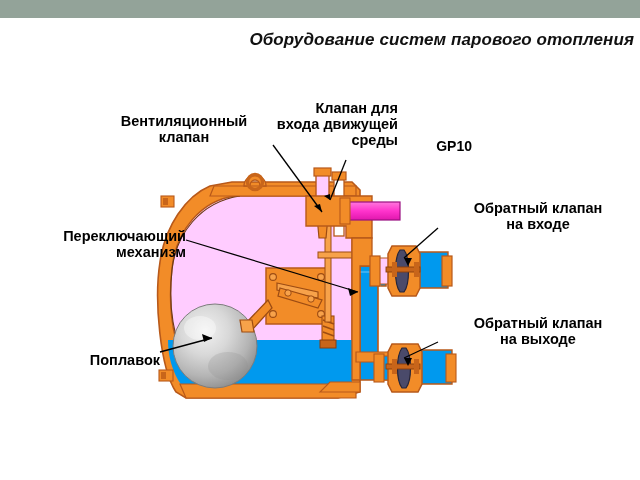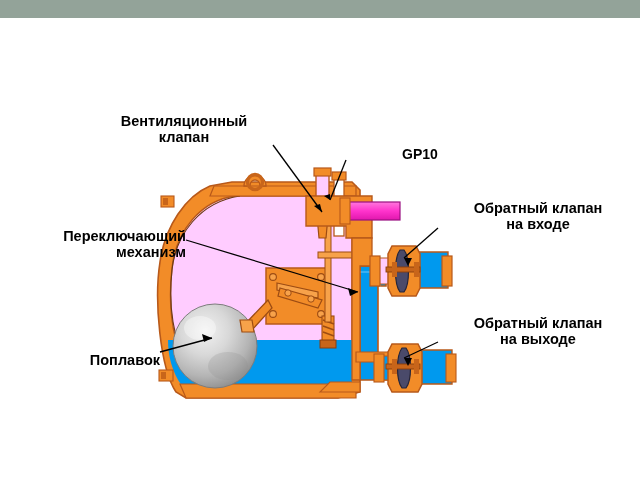--- a/index.html
+++ b/index.html
@@ -46,40 +46,41 @@
     position: absolute;
     font-family: "Liberation Sans", sans-serif;
     font-size: 14.5px;
     font-weight: bold;
     color: #000000;
     line-height: 1.12;
     white-space: pre-line;
   }
   #lbl-vent { left: 94px;  top: 113px; width: 180px; text-align: center; }
   #lbl-inlet-valve { left: 268px; top: 100px; width: 130px; text-align: right; }
-  #lbl-gp10 { left: 402px; top: 147px; width: 70px; text-align: left; font-size: 14px; }
+  #lbl-gp10 { left: 402px; top: 139px; width: 70px; text-align: right; font-size: 14px; }
   #lbl-switch { left: 8px;  top: 228px; width: 178px; text-align: right; }
   #lbl-float { left: 40px;  top: 352px; width: 120px; text-align: right; }
   #lbl-check-in  { left: 440px; top: 200px; width: 196px; text-align: center; }
   #lbl-check-out { left: 440px; top: 315px; width: 196px; text-align: center; }
 
   #art {
     position: absolute;
     left: 0; top: 0;
     width: 640px; height: 480px;
     pointer-events: none;
   }
 </style>
 </head>
 <body>
 
 <div id="slide">
 
   <div class="header-band"></div>
 
+  <div class="slide-title">Оборудование систем парового отопления</div>
 
   <svg id="art" viewBox="0 0 640 480">
     <defs>
       <radialGradient id="ballGrad" cx="38%" cy="32%" r="72%">
         <stop offset="0%" stop-color="#f2f2f2"></stop>
         <stop offset="40%" stop-color="#d8d8d8"></stop>
         <stop offset="75%" stop-color="#b4b4b4"></stop>
         <stop offset="100%" stop-color="#8e8e8e"></stop>
       </radialGradient>
       <linearGradient id="pinkPipe" x1="0" y1="0" x2="0" y2="1">
@@ -230,20 +231,23 @@
       <path d="M330,200 L324,196 L330,194 Z"></path>
       <path d="M358,292 L348,288 L350,296 Z"></path>
       <path d="M212,338 L202,334 L204,342 Z"></path>
       <path d="M404,258 L412,258 L408,266 Z"></path>
       <path d="M404,358 L412,358 L408,366 Z"></path>
     </g>
   </svg>
 
   <div class="callout" id="lbl-vent">Вентиляционный
 клапан</div>
+  <div class="callout" id="lbl-inlet-valve">Клапан для
+входа движущей
+среды</div>
   <div class="callout" id="lbl-gp10">GP10</div>
   <div class="callout" id="lbl-switch">Переключающий
 механизм</div>
   <div class="callout" id="lbl-float">Поплавок</div>
   <div class="callout" id="lbl-check-in">Обратный клапан
 на входе</div>
   <div class="callout" id="lbl-check-out">Обратный клапан
 на выходе</div>
 
 </div>

